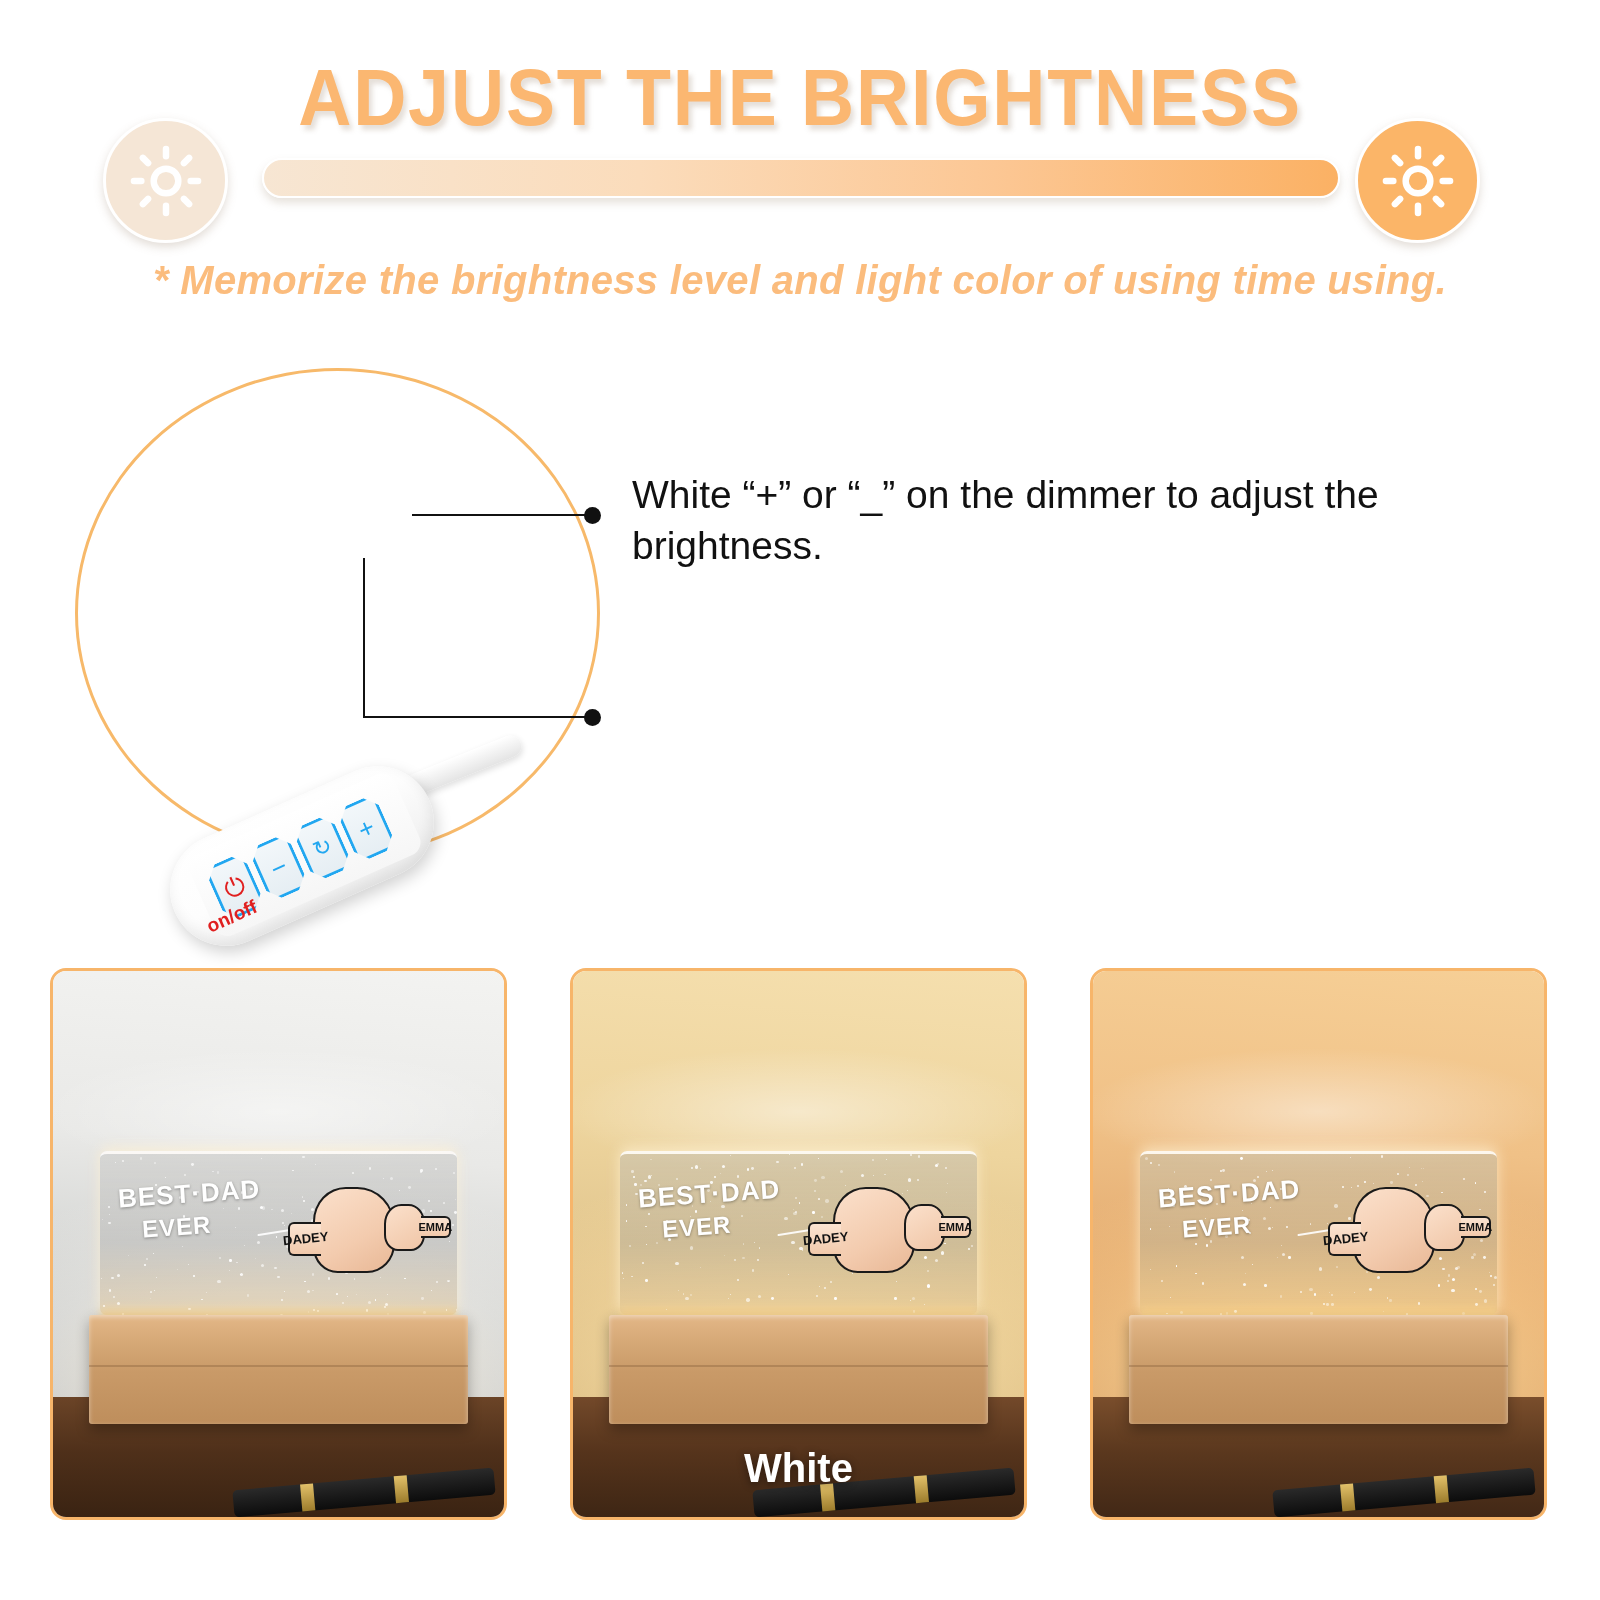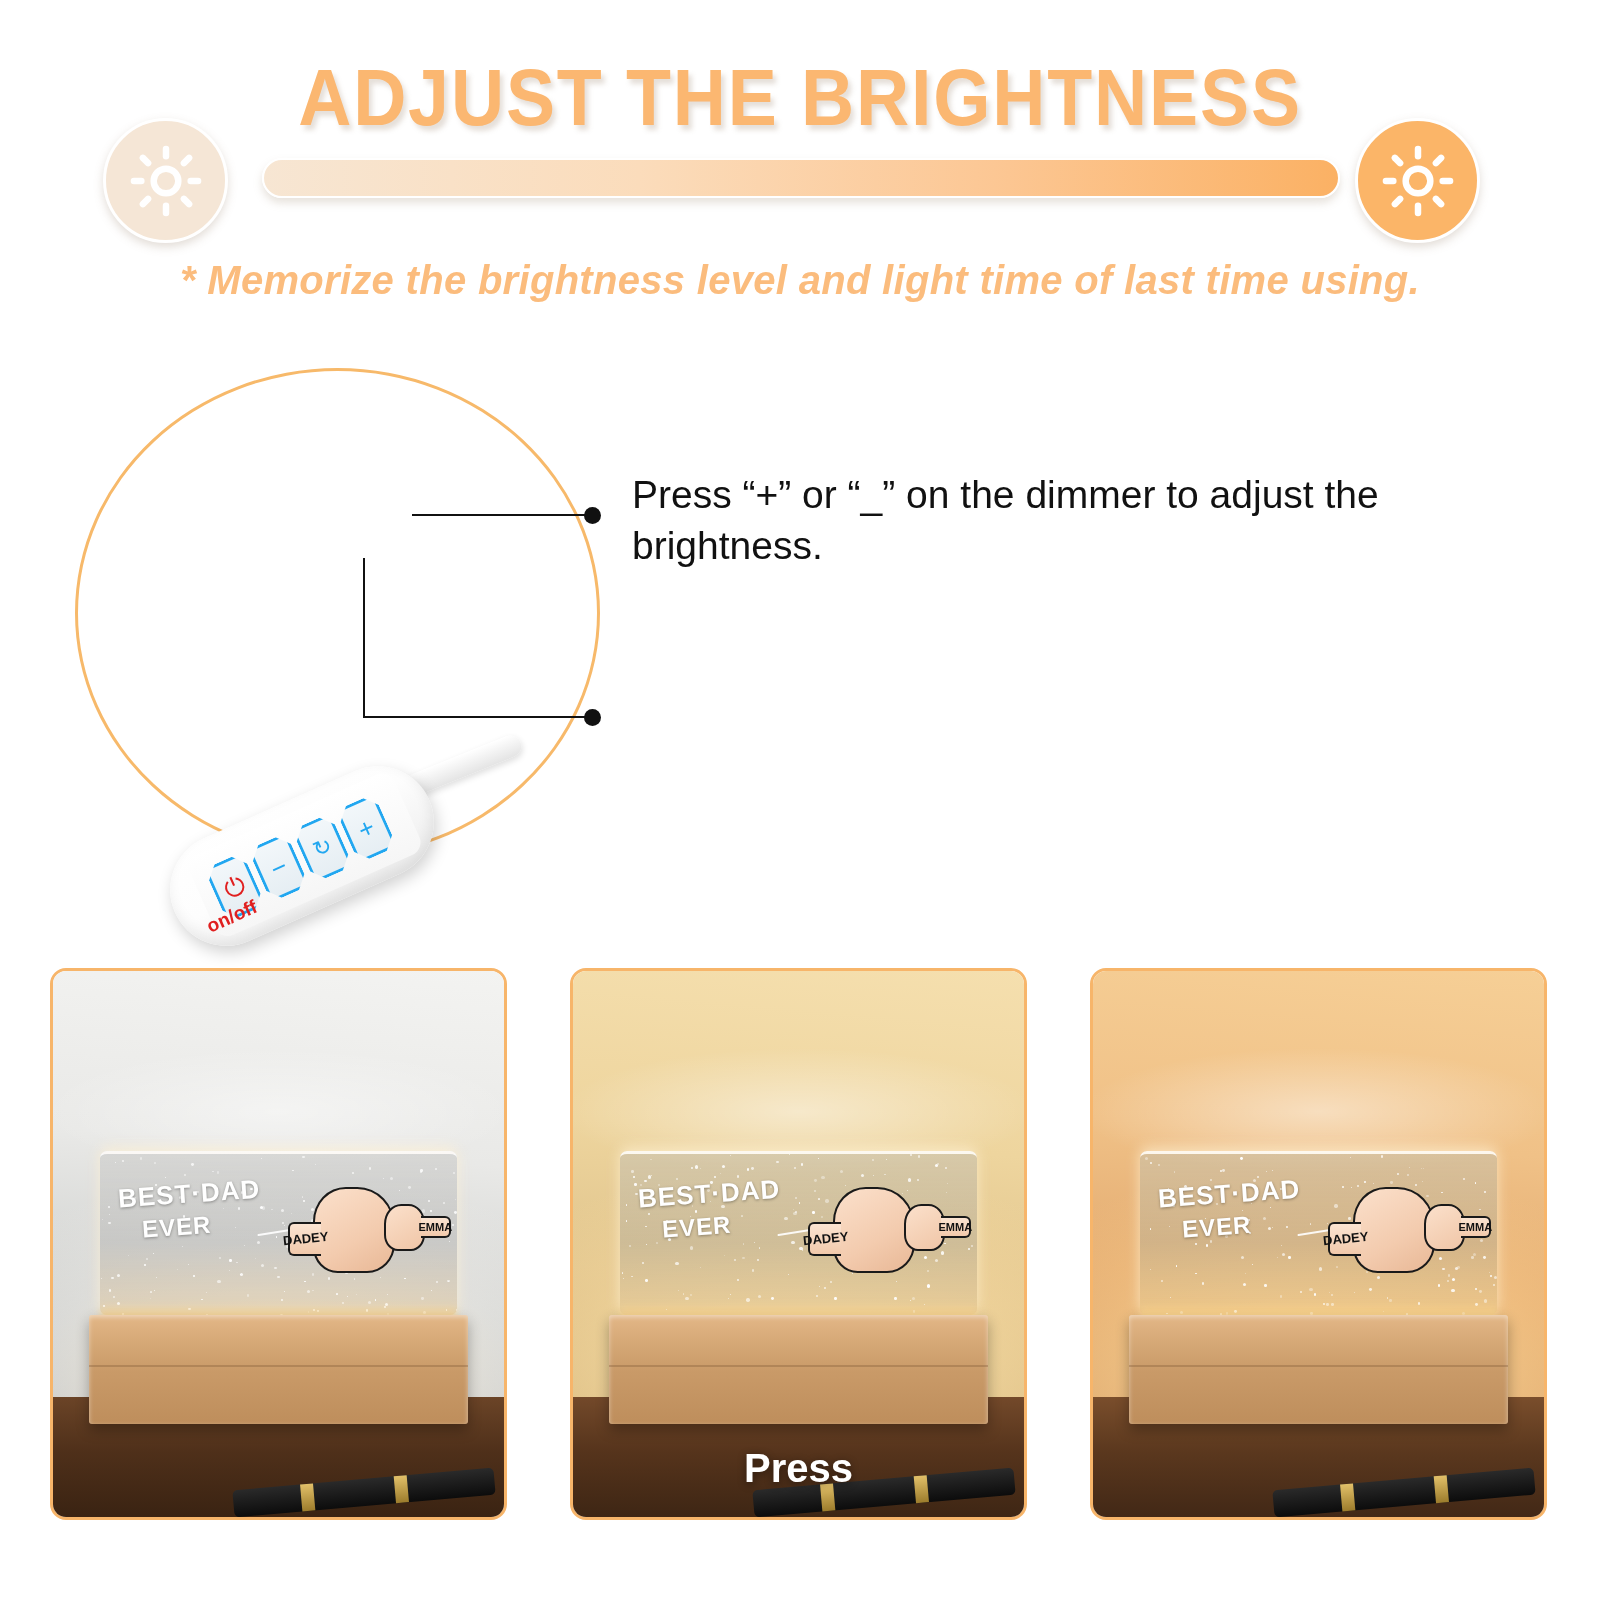--- a/index.html
+++ b/index.html
@@ -316,21 +316,21 @@
       <line x1="12" y1="20" x2="12" y2="22.4"></line>
       <line x1="1.6" y1="12" x2="4" y2="12"></line>
       <line x1="20" y1="12" x2="22.4" y2="12"></line>
       <line x1="4.5" y1="4.5" x2="6.2" y2="6.2"></line>
       <line x1="17.8" y1="17.8" x2="19.5" y2="19.5"></line>
       <line x1="4.5" y1="19.5" x2="6.2" y2="17.8"></line>
       <line x1="17.8" y1="6.2" x2="19.5" y2="4.5"></line>
     </svg>
   </div>
 
-  <div id="header-note">* Memorize the brightness level and light time of last time using.</div>
+  <div id="header-note">* Memorize the brightness level and light color of using time using.</div>
 </div>
 
 <div id="dimmer-section">
 
   <div id="dimmer-ring"></div>
 
   <div id="dimmer-cord-left"></div>
   <div id="dimmer-strain-relief"></div>
   <div id="dimmer-cord-right"></div>
 
@@ -340,21 +340,21 @@
       <div class="dimmer-btn" id="dimmer-btn-power">⏻</div>
       <div class="dimmer-btn" id="dimmer-btn-minus">−</div>
       <div class="dimmer-btn" id="dimmer-btn-cycle">↻</div>
       <div class="dimmer-btn" id="dimmer-btn-plus">+</div>
       <div id="dimmer-onoff-label">on/off</div>
     </div>
   </div>
 
   <div class="callout-line" id="callout1-hline"></div>
   <div id="callout1-dot"></div>
-  <div class="callout-text" id="callout1-text">Press “+” or “_” on the dimmer to adjust the brightness.</div>
+  <div class="callout-text" id="callout1-text">White “+” or “_” on the dimmer to adjust the brightness.</div>
 
   <div class="callout-line" id="callout2-vline"></div>
   <div class="callout-line" id="callout2-hline"></div>
   <div id="callout2-dot"></div>
 </div>
 
 <div id="color-cards">
 
   <div class="color-card" id="color-card-0">
     <div class="card-wall" id="card-wall-0"></div>
@@ -709,21 +709,21 @@
             <div class="fist-small-arm">
               <span>EMMA</span>
             </div>
           </div>
         </div>
       </div>
       <div class="lamp-glow"></div>
       <div class="lamp-base"></div>
     </div>
     <div class="card-pen"></div>
-    <div class="card-label">Press</div>
+    <div class="card-label">White</div>
   </div>
 
   <div class="color-card" id="color-card-2">
     <div class="card-wall" id="card-wall-2"></div>
     <div class="card-desk" id="card-desk-2"></div>
     <div class="lamp">
       <div class="lamp-panel" id="lamp-panel-2">
         <div class="lamp-stars">
             <i style="left:7.67%;top:20.76%;width:0.9px;height:0.9px;opacity:0.92"></i>
             <i style="left:53.63%;top:86.74%;width:2.0px;height:2.0px;opacity:0.51"></i>

